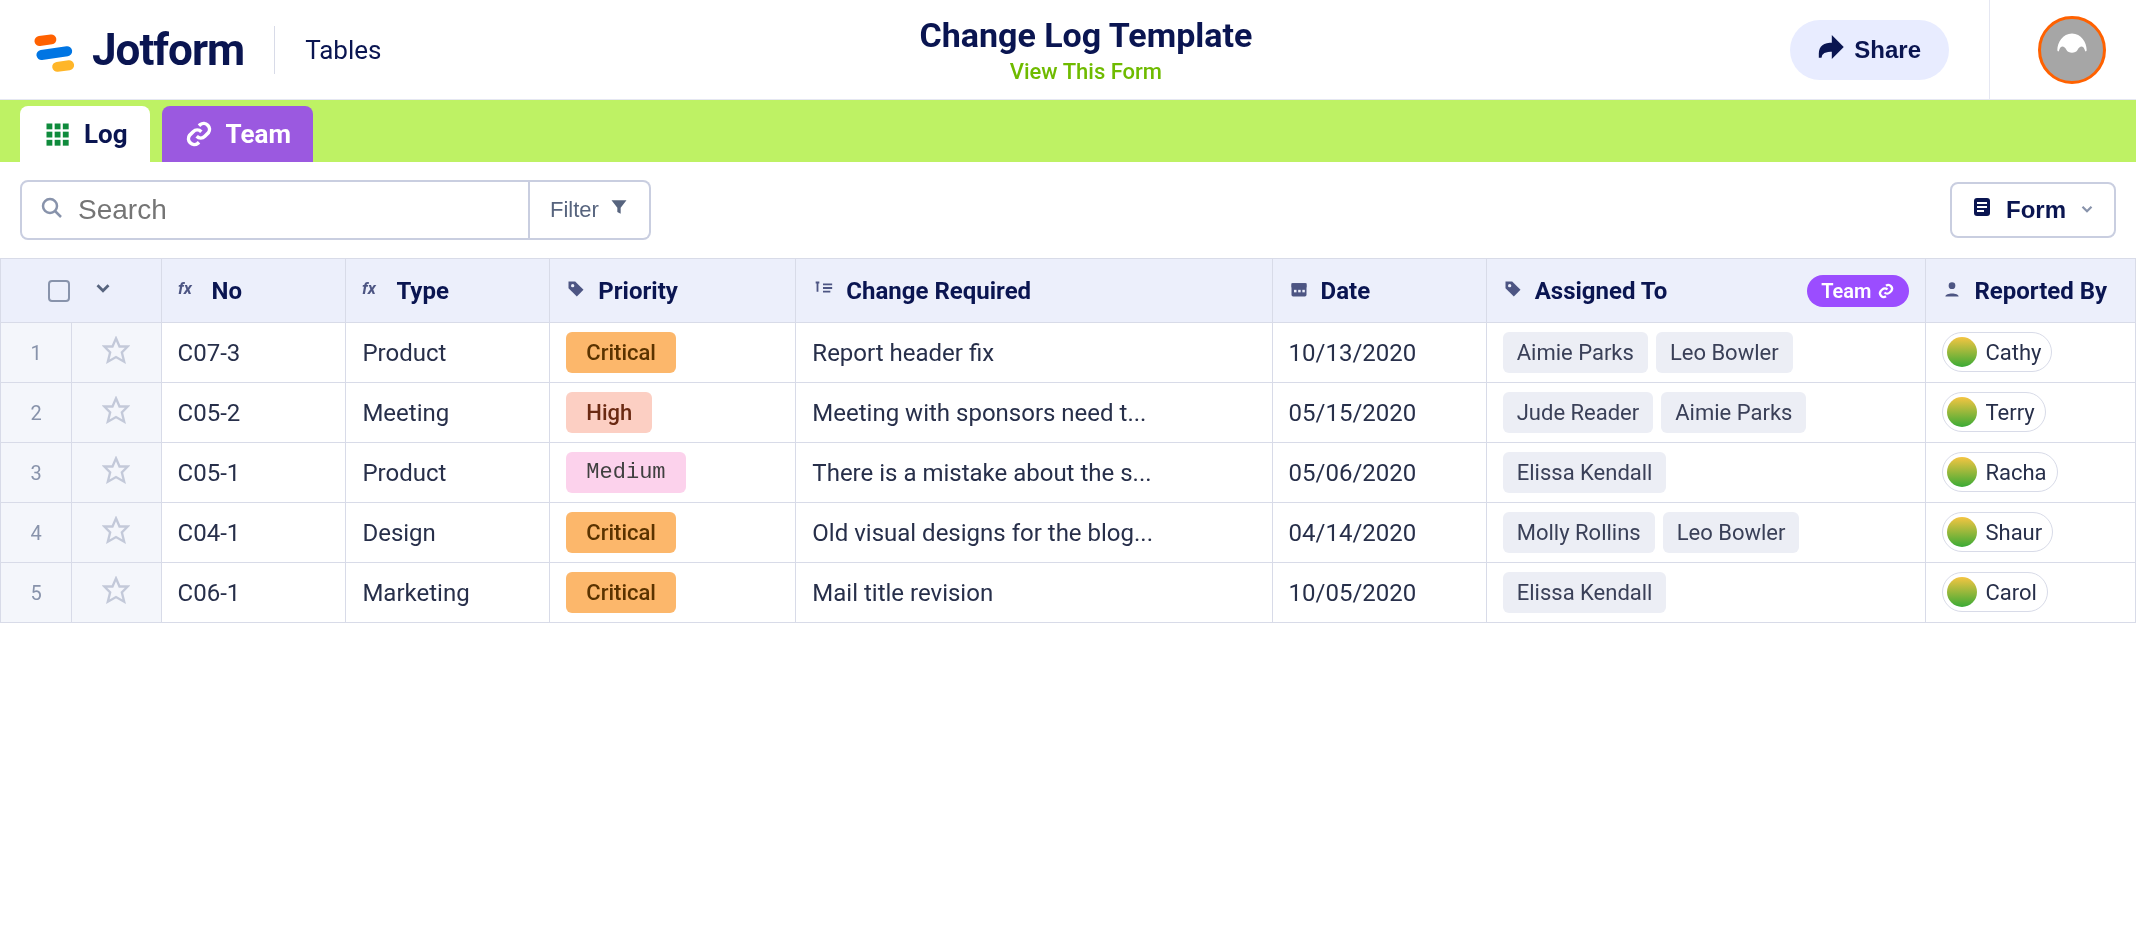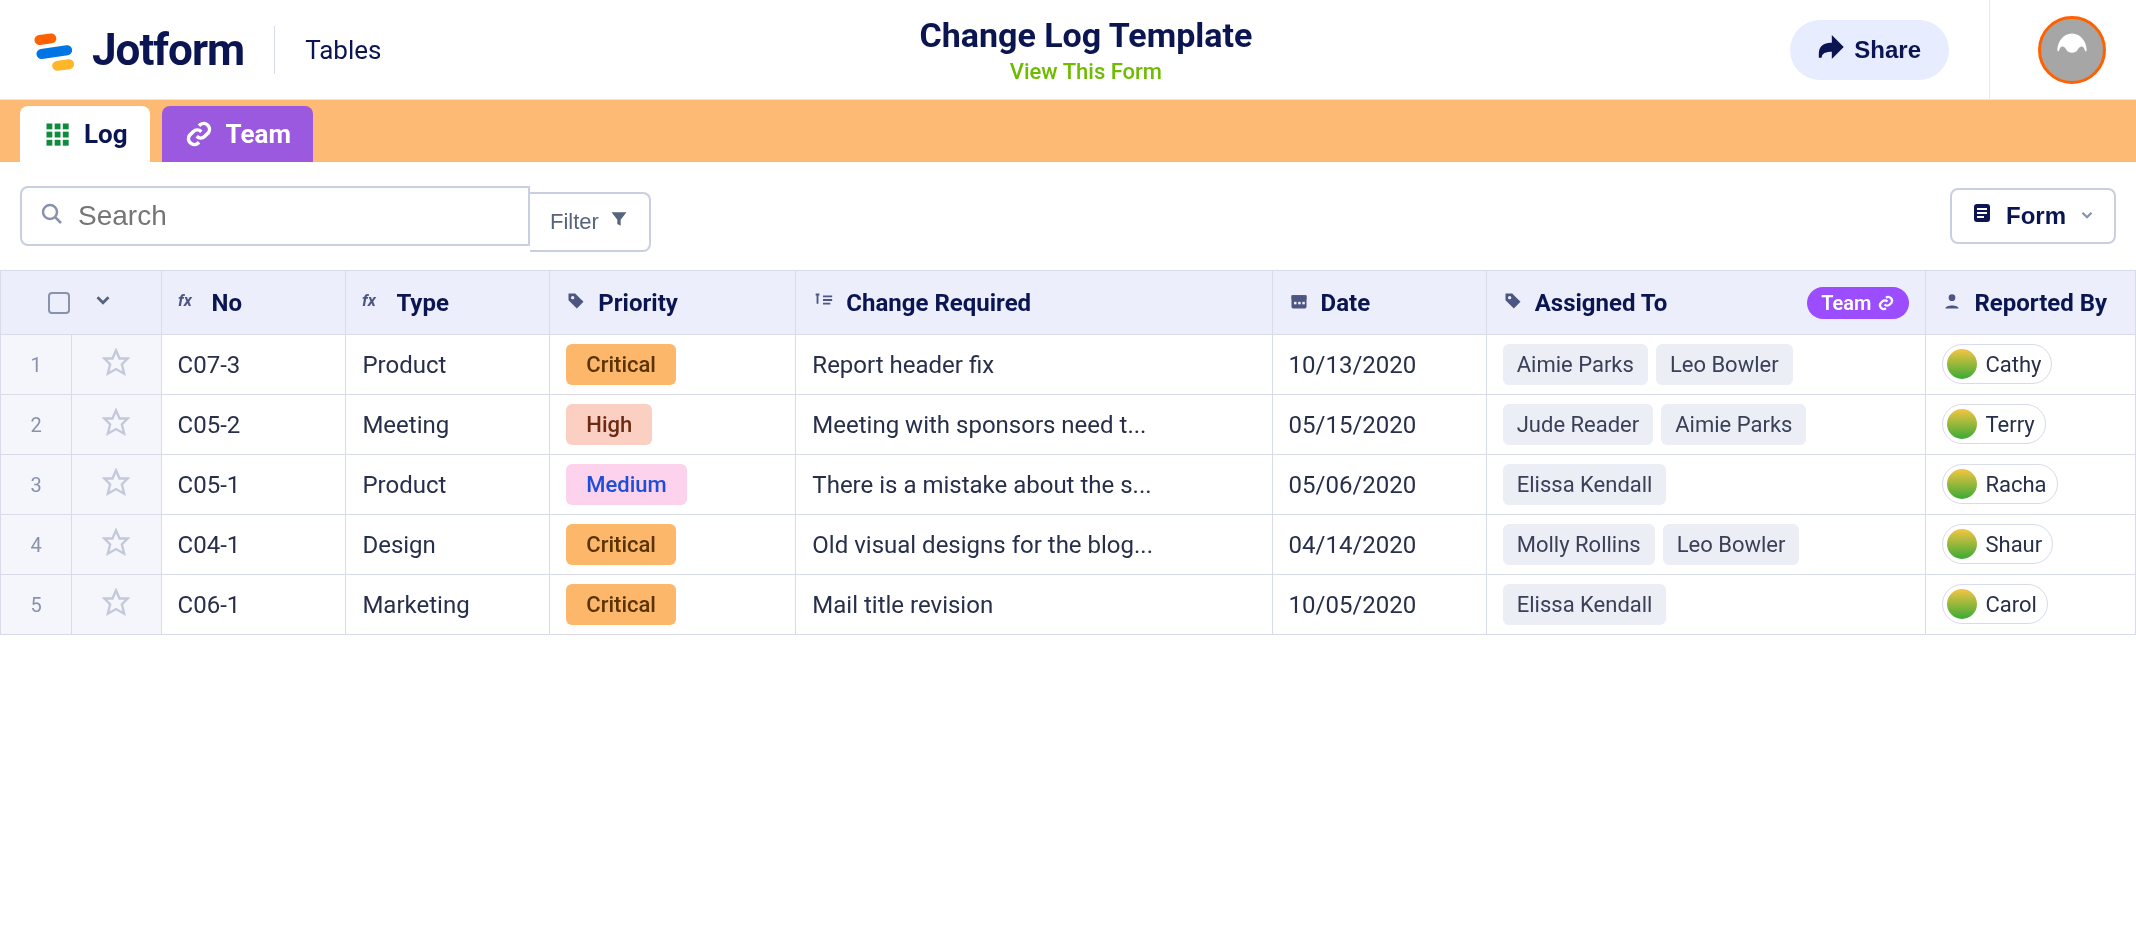--- a/index.html
+++ b/index.html
@@ -1,40 +1,40 @@
 <!DOCTYPE html>
 <html><head>
 <meta charset="utf-8">
 <style>
 * { box-sizing: border-box; margin: 0; padding: 0; }
 body { font-family: -apple-system, BlinkMacSystemFont, "Segoe UI", Roboto, Helvetica, Arial, sans-serif; background: #fff; color: #0a1551; width: 2136px; }
 .header { display: flex; align-items: center; height: 100px; padding: 0 30px; border-bottom: 1px solid #e5e7f2; }
-.logo-wrap { display: flex; align-items: center; gap: 12px; }
+.logo-wrap { display: flex; align-items: flex-end; gap: 12px; }
 .logo-mark svg { width: 50px; height: 50px; display:block;}
 .logo-text { font-size: 44px; font-weight: 700; color: #0a1551; letter-spacing: -1px; }
 .vdiv { width: 1px; height: 48px; background: #d8dbe8; margin: 0 30px; }
 .section-label { font-size: 26px; color: #0a1551; font-weight: 400; }
 .title-block { flex: 1; text-align: center; }
 .title { font-size: 34px; font-weight: 700; color: #0a1551; }
 .view-link { font-size: 22px; color: #6fbb00; font-weight: 500; margin-top: 4px; display: inline-block; }
 .share-btn { display: flex; align-items: center; gap: 10px; background: #e8ecff; border: none; border-radius: 30px; padding: 14px 28px; font-size: 24px; font-weight: 600; color: #0a1551; cursor: pointer; }
 .avatar { width: 68px; height: 68px; border-radius: 50%; border: 3px solid #ff6100; margin-left: 24px; background: #a6a6a6; display: flex; align-items: center; justify-content: center; overflow: hidden; }
 .vdiv2 { width: 1px; height: 100px; background: #e5e7f2; margin: 0 24px 0 40px; }
 .avatar svg { width: 44px; height: 44px; }
 
-.tabbar { background: #fdba74; height: 62px; display: flex; align-items: flex-end; padding: 0 20px; gap: 12px; }
+.tabbar { background: #bef264; height: 62px; display: flex; align-items: flex-end; padding: 0 20px; gap: 12px; }
 .tab { display: flex; align-items: center; gap: 12px; padding: 14px 22px; border-radius: 8px 8px 0 0; font-size: 26px; font-weight: 700; cursor: pointer; height: 56px; }
 .tab.active { background: #fff; color: #0a1551; }
 .tab.inactive { background: #9b59e0; color: #fff; }
 .tab-icon { width: 30px; height: 30px; display:flex; align-items:center; justify-content:center; }
 
 .toolbar { display: flex; align-items: center; padding: 18px 20px; gap: 0; }
 .searchbox { display: flex; align-items: center; border: 2px solid #c9cee0; border-radius: 8px 0 0 8px; height: 60px; width: 510px; padding: 0 18px; gap: 14px; }
 .searchbox input { border: none; outline: none; font-size: 28px; color: #57647e; width: 100%; background: transparent; }
-.filter-btn { display: flex; align-items: center; gap: 10px; height: 60px; border: 2px solid #c9cee0; border-left: none; border-radius: 0 8px 8px 0; padding: 0 20px; font-size: 22px; color: #57647e; cursor: pointer; background: #fff; margin-top: 12px; }
+.filter-btn { display: flex; align-items: center; gap: 10px; height: 60px; border: 2px solid #c9cee0; border-left: none; border-radius: 0 8px 8px 0; padding: 0 20px; font-size: 22px; color: #57647e; cursor: pointer; background: #fff; }
 .toolbar-spacer { flex: 1; }
 .form-view-btn { display: flex; align-items: center; gap: 12px; height: 56px; border: 2px solid #c9cee0; border-radius: 8px; padding: 0 18px; font-size: 24px; font-weight: 600; color: #0a1551; cursor: pointer; background:#fff; }
 
 .table { width: 100%; border-collapse: collapse; border-radius: 10px; }
 .th, .td { border: 1px solid #d8dbe8; text-align: left; font-size: 24px; vertical-align: middle; }
 .th { background: #eceffb; color: #0a1551; font-weight: 700; height: 64px; padding: 0 16px; }
 .td { height: 60px; padding: 0 16px; color: #272f4a; }
 .col-idx { width: 56px; text-align: center; color: #8893ab; background: #f4f6fb; font-size: 20px; }
 .col-star { width: 70px; text-align: center; background: #f4f6fb; }
 .col-no { width: 145px; }
@@ -46,21 +46,21 @@
 .col-reported { width: 115px; }
 .th-inner { display: flex; align-items: center; gap: 12px; }
 .th-icon { opacity: 0.7; }
 
 .checkbox { width: 22px; height: 22px; border: 2px solid #8893ab; border-radius: 4px; display:inline-block; }
 .star-outline svg { width: 28px; height: 28px; }
 
 .pill { display: inline-block; padding: 8px 20px; border-radius: 6px; font-size: 22px; font-weight: 500; }
 .pill.critical { background: #fcb76b; color: #5a3300; }
 .pill.high { background: #fccfc3; color: #6b2a13; }
-.pill.medium { background: #fcd2ec; color: #1d4ed8; }
+.pill.medium { background: #fcd2ec; color: #404040; font-family: Liberation Mono, monospace; }
 
 .chip { display: inline-flex; align-items:center; background: #eceef5; color: #3a4058; padding: 8px 14px; border-radius: 6px; font-size: 22px; margin-right: 8px; }
 .team-badge { display: inline-flex; align-items: center; gap: 6px; background: #9b4dff; color: #fff; padding: 4px 14px; border-radius: 20px; font-size: 20px; font-weight: 600; margin-left:auto; }
 .reported-chip { display: inline-flex; align-items: center; gap: 8px; border: 1px solid #d8dbe8; border-radius: 20px; padding: 4px 10px 4px 4px; font-size: 22px; white-space: nowrap; }
 .mini-avatar { width: 30px; height: 30px; border-radius: 50%; background: linear-gradient(#f5c542,#3aaa35); display:inline-block; }
 .ellipsis { white-space: nowrap; overflow: hidden; text-overflow: ellipsis; max-width: 100%; display: block; }
 .th .team-badge .link-i { width:18px; height:18px; }
 .th-flex { display:flex; align-items:center; width:100%; }
 
 

